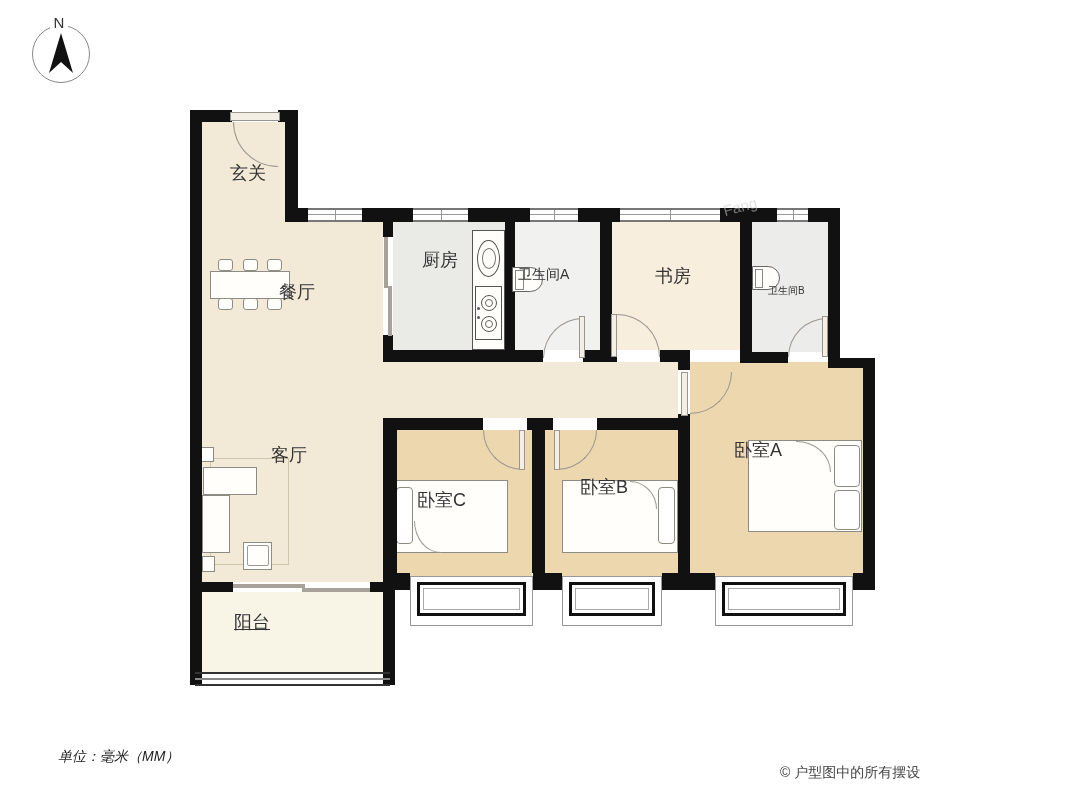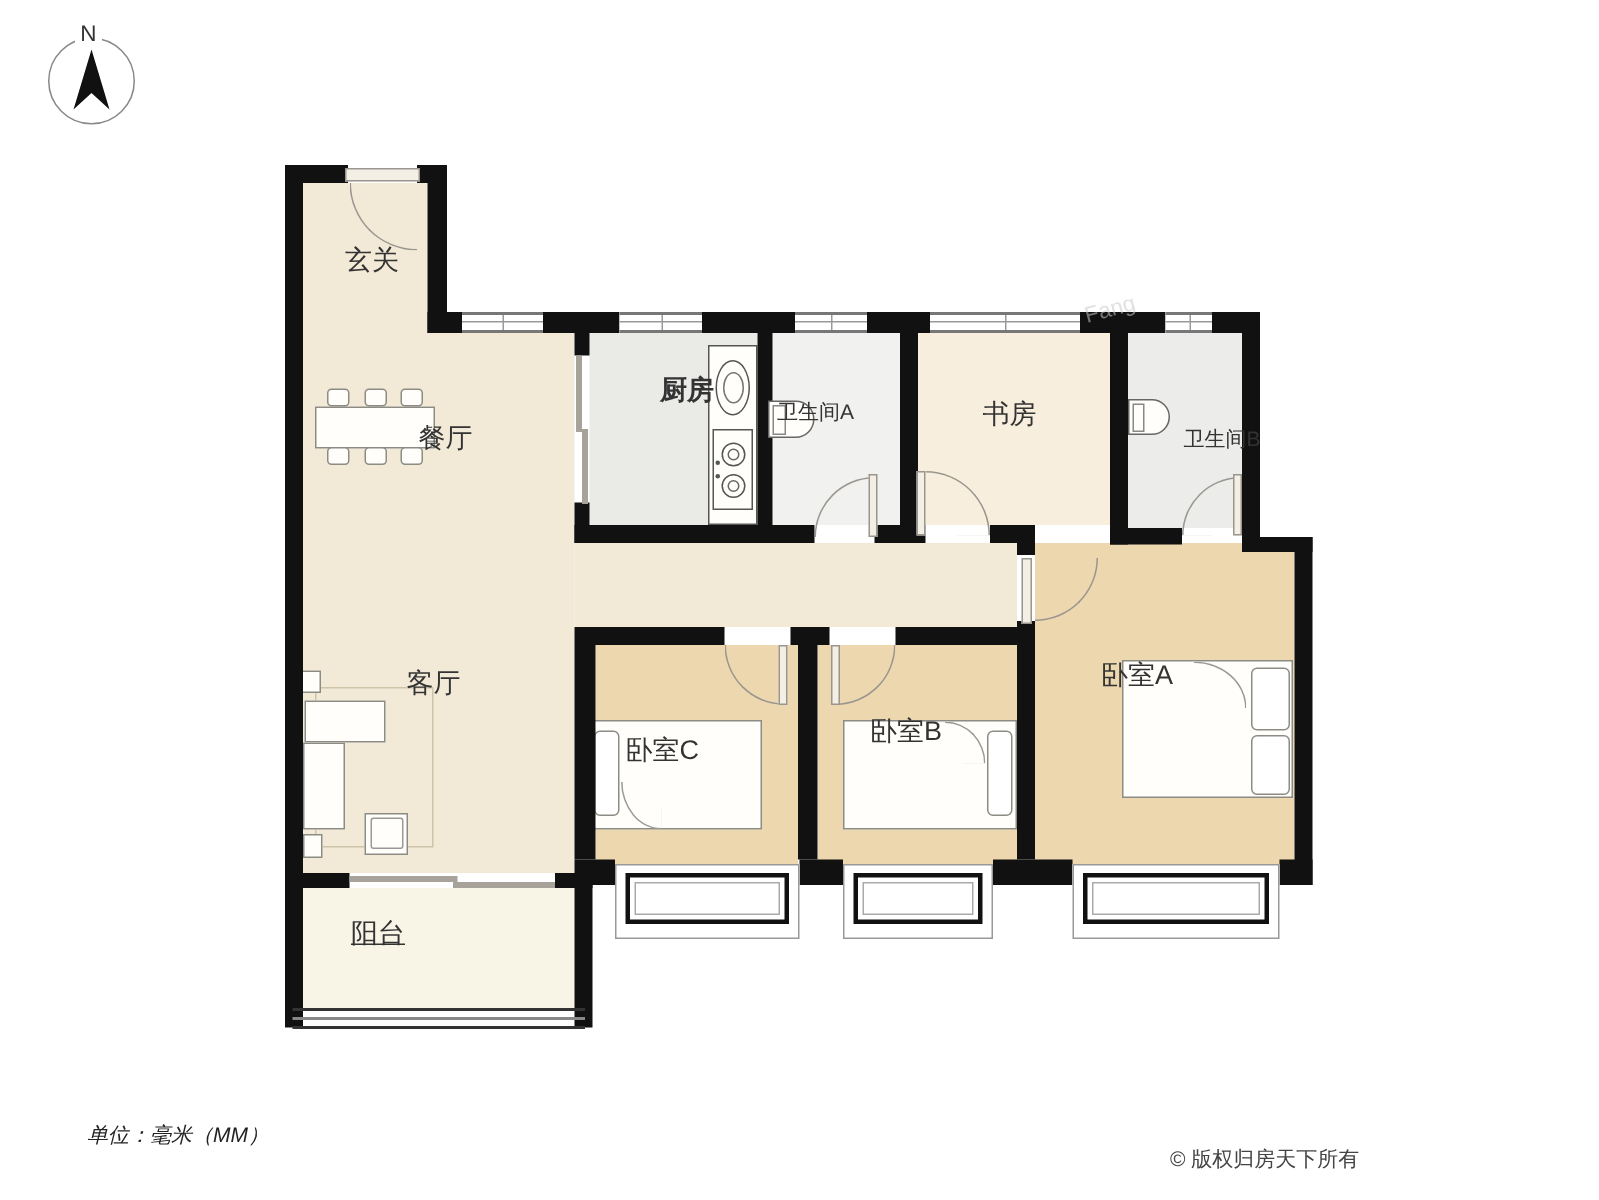--- a/index.html
+++ b/index.html
@@ -197,28 +197,28 @@
   <div class="leaf" style="left:519px;top:430px;width:6px;height:40px;"></div>
 
   <div class="arc arc-br" style="left:557px;top:430px;width:40px;height:40px;"></div>
   <div class="leaf" style="left:554px;top:430px;width:6px;height:40px;"></div>
 
   <div class="arc arc-br" style="left:690px;top:372px;width:42px;height:42px;"></div>
   <div class="leaf" style="left:681px;top:372px;width:7px;height:44px;"></div>
 
   <div class="lbl" style="left:230px;top:161px;">玄关</div>
   <div class="lbl" style="left:279px;top:280px;">餐厅</div>
-  <div class="lbl" style="left:440px;top:248px;font-weight:bold;">厨房</div>
+  <div class="lbl" style="left:422px;top:248px;">厨房</div>
   <div class="lbl" style="left:518px;top:266px;font-size:14px;">卫生间A</div>
   <div class="lbl" style="left:655px;top:264px;">书房</div>
-  <div class="lbl" style="left:789px;top:284px;font-size:14px;">卫生间B</div>
+  <div class="lbl" style="left:768px;top:284px;font-size:10px;">卫生间B</div>
   <div class="lbl" style="left:271px;top:443px;">客厅</div>
   <div class="lbl" style="left:417px;top:488px;">卧室C</div>
   <div class="lbl" style="left:580px;top:475px;">卧室B</div>
   <div class="lbl" style="left:734px;top:438px;">卧室A</div>
   <div class="lbl" style="left:234px;top:610px;text-decoration:underline;">阳台</div>
 
   <div class="wm" style="left:723px;top:198px;">Fang</div>
 
   <div class="note" style="left:58px;top:748px;font-style:italic;">单位：毫米（MM）</div>
-  <div class="note" style="left:780px;top:764px;color:#444;">© 版权归房天下所有</div>
+  <div class="note" style="left:780px;top:764px;color:#444;">© 户型图中的所有摆设</div>
 
 </div>
 
 </body></html>

